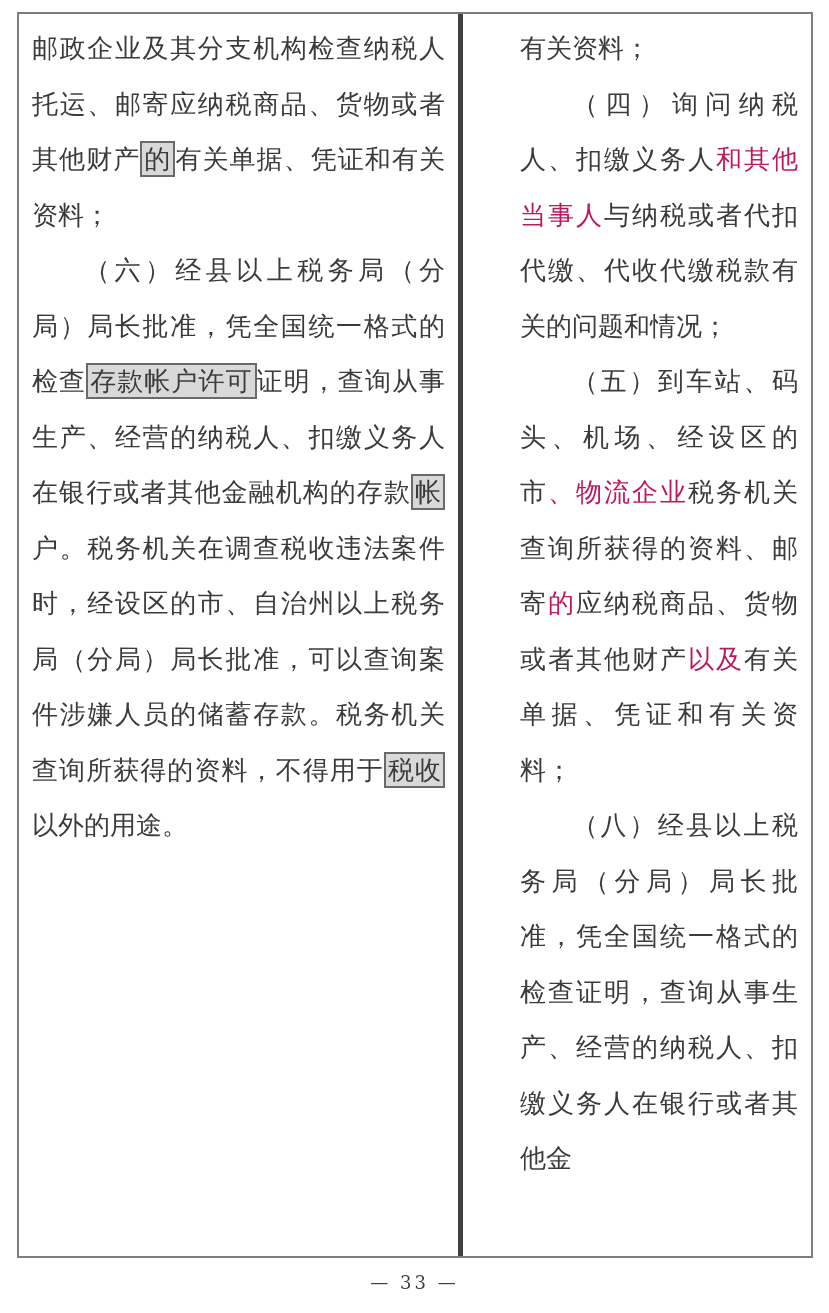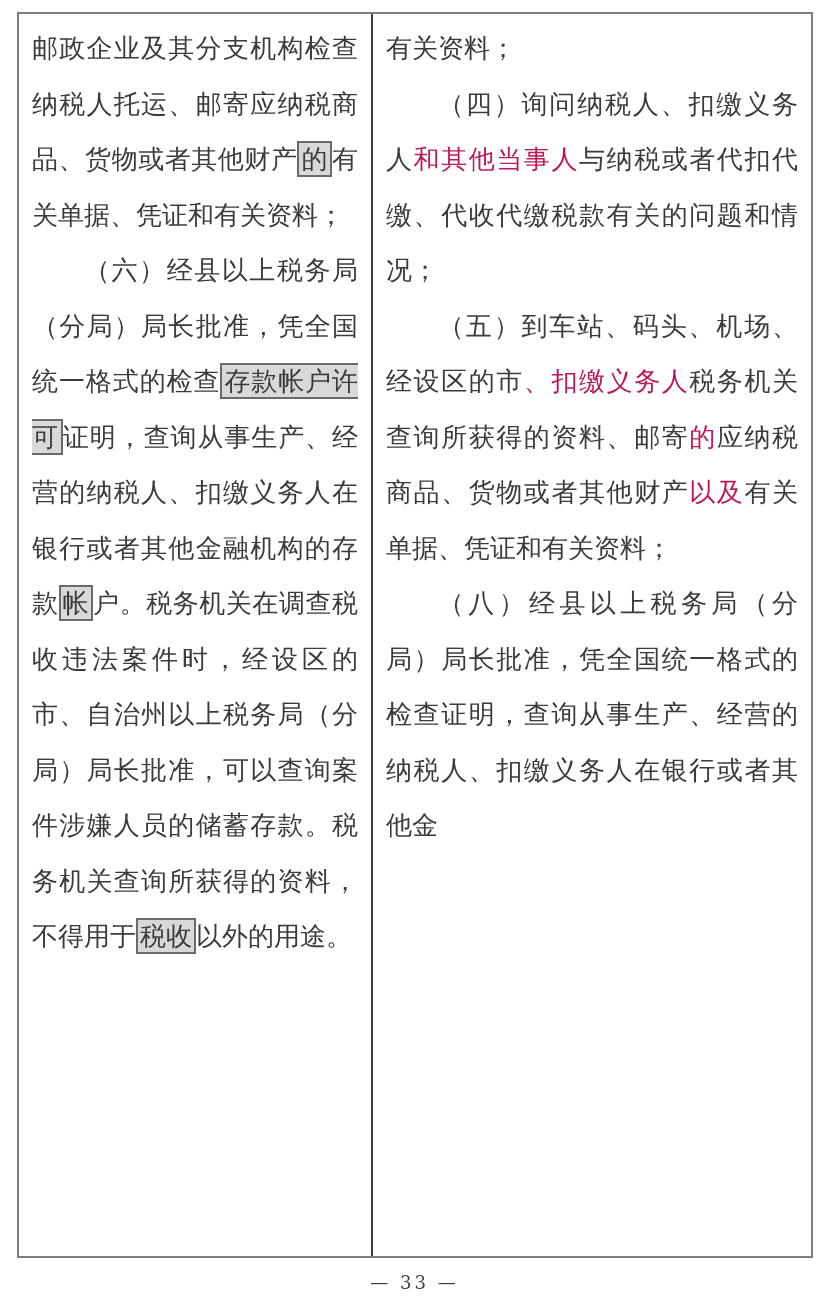--- a/index.html
+++ b/index.html
@@ -21,24 +21,24 @@
     width: 796px; height: 1246px;
     border: 2px solid #7d7d7d;
     display: flex;
     background: #ffffff;
   }
   .cell {
     padding: 7px 13px 0 13px;
     overflow: hidden;
   }
   .cell-left {
-    width: 354px;
-    border-right: 2px solid #404040;
+    width: 444px;
+    border-right: 5px solid #404040;
   }
-  .cell-right { flex: 1; }
+  .cell-right { flex: 1; margin-left: 44px; }
   .para {
     font-size: 26px;
     line-height: 55.5px;
     text-align: justify;
     text-justify: inter-character;
     color: #3b3b3b;
     word-break: break-all;
   }
   .para.indent { text-indent: 2em; }
   .seg-normal { color: #3b3b3b; }
@@ -72,21 +72,21 @@
 <div class="page">
 
   <div class="doc-table">
     <div class="cell cell-left">
         <p class="para"><span class="seg-normal">邮政企业及其分支机构检查纳税人托运、邮寄应纳税商品、货物或者其他财产</span><span class="seg-boxed">的</span><span class="seg-normal">有关单据、凭证和有关资料；</span></p>
         <p class="para indent"><span class="seg-normal">（六）经县以上税务局（分局）局长批准，凭全国统一格式的检查</span><span class="seg-boxed">存款帐户许可</span><span class="seg-normal">证明，查询从事生产、经营的纳税人、扣缴义务人在银行或者其他金融机构的存款</span><span class="seg-boxed">帐</span><span class="seg-normal">户。税务机关在调查税收违法案件时，经设区的市、自治州以上税务局（分局）局长批准，可以查询案件涉嫌人员的储蓄存款。税务机关查询所获得的资料，不得用于</span><span class="seg-boxed">税收</span><span class="seg-normal">以外的用途。</span></p>
       </div>
     <div class="cell cell-right">
         <p class="para"><span class="seg-normal">有关资料；</span></p>
         <p class="para indent"><span class="seg-normal">（四）询问纳税人、扣缴义务人</span><span class="seg-bold">和其他当事人</span><span class="seg-normal">与纳税或者代扣代缴、代收代缴税款有关的问题和情况；</span></p>
-        <p class="para indent"><span class="seg-normal">（五）到车站、码头、机场、经设区的市</span><span class="seg-bold">、扣缴义务人</span><span class="seg-normal">税务机关查询所获得的资料、邮寄</span><span class="seg-bold">的</span><span class="seg-normal">应纳税商品、货物或者其他财产</span><span class="seg-bold">以及</span><span class="seg-normal">有关单据、凭证和有关资料；</span></p>
+        <p class="para indent"><span class="seg-normal">（五）到车站、码头、机场、经设区的市</span><span class="seg-bold">、物流企业</span><span class="seg-normal">税务机关查询所获得的资料、邮寄</span><span class="seg-bold">的</span><span class="seg-normal">应纳税商品、货物或者其他财产</span><span class="seg-bold">以及</span><span class="seg-normal">有关单据、凭证和有关资料；</span></p>
         <p class="para indent"><span class="seg-normal">（八）经县以上税务局（分局）局长批准，凭全国统一格式的检查证明，查询从事生产、经营的纳税人、扣缴义务人在银行或者其他金</span></p>
       </div>
   </div>
 
   <div class="footer">
     <span class="page-num">— 33 —</span>
   </div>
 
 </div>
 

